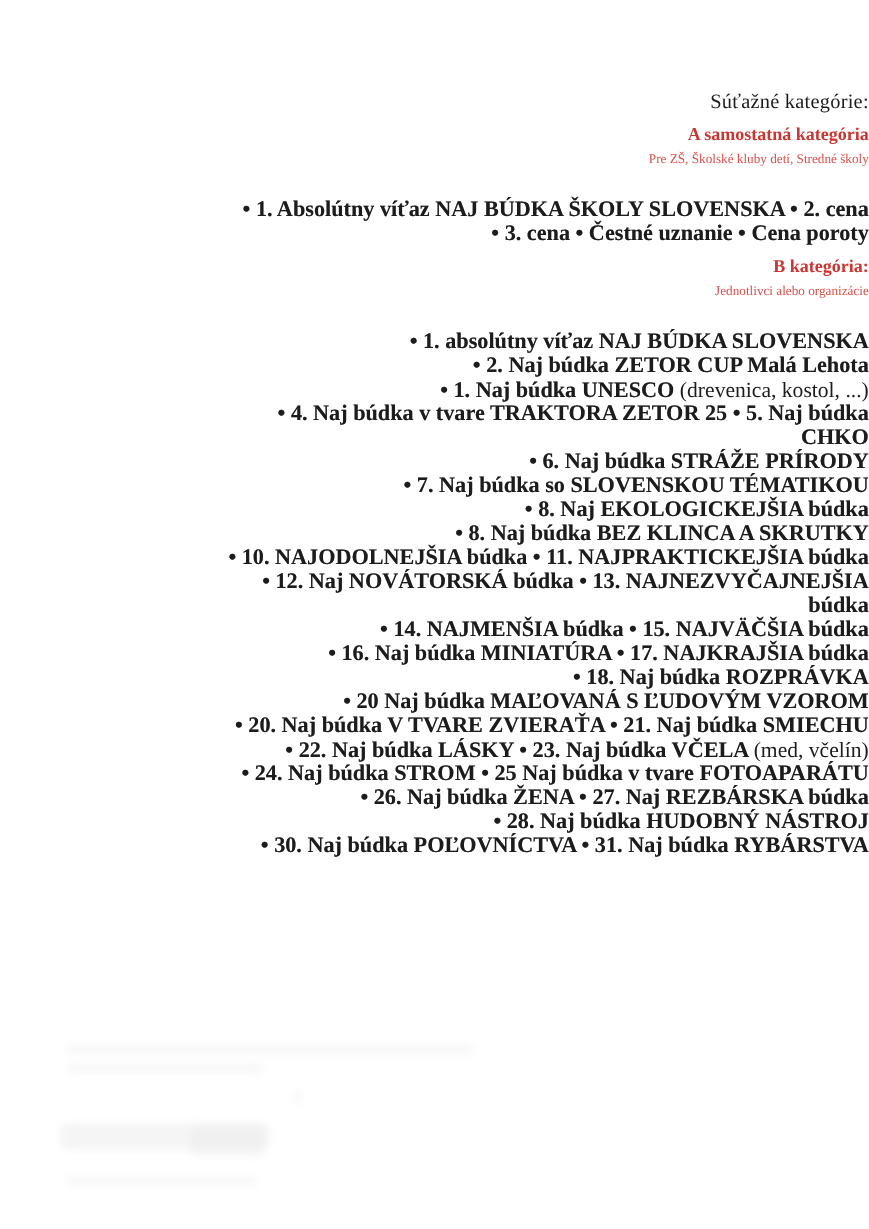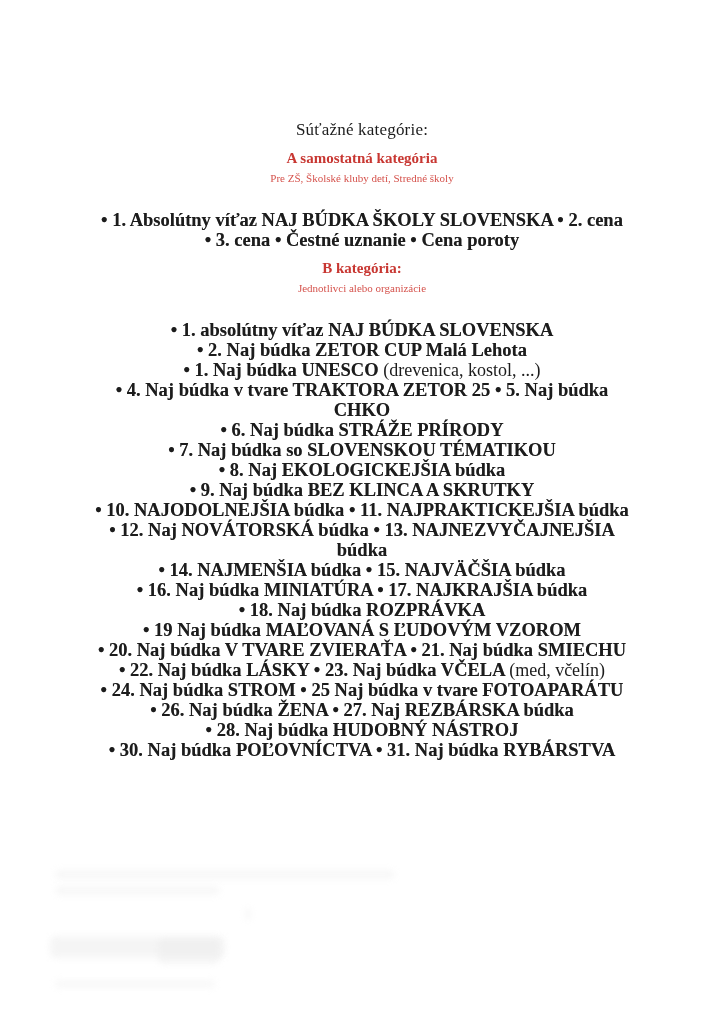--- a/index.html
+++ b/index.html
@@ -13,22 +13,22 @@
     position: relative;
     overflow: hidden;
     font-family: "Liberation Serif", serif;
   }
   .page {
     position: absolute;
     inset: 0;
     background: #ffffff;
   }
   .doc {
-    padding-top: 120px;
-    text-align: center;
+    padding-top: 75px;
+    text-align: right;
     color: var(--body-black, #1c1c1c);
     font-family: Liberation Serif, serif;
   }
   .title {
     font-size: 17px;
     line-height: 20px;
     height: 20px;
     letter-spacing: 0.2px;
     color: var(--body-black, #1c1c1c);
   }
@@ -101,28 +101,28 @@
       <div class="sec-subtitle">Jednotlivci alebo organizácie</div>
       <div class="lines">
           <div class="line"><span class="bold">• 1. absolútny víťaz NAJ BÚDKA SLOVENSKA</span></div>
           <div class="line"><span class="bold">• 2. Naj búdka ZETOR CUP Malá Lehota</span></div>
           <div class="line"><span class="bold">• 1. Naj búdka UNESCO </span><span class="regular">(drevenica, kostol, ...)</span></div>
           <div class="line"><span class="bold">• 4. Naj búdka v tvare TRAKTORA ZETOR 25 • 5. Naj búdka</span></div>
           <div class="line"><span class="bold">CHKO</span></div>
           <div class="line"><span class="bold">• 6. Naj búdka STRÁŽE PRÍRODY</span></div>
           <div class="line"><span class="bold">• 7. Naj búdka so SLOVENSKOU TÉMATIKOU</span></div>
           <div class="line"><span class="bold">• 8. Naj EKOLOGICKEJŠIA búdka</span></div>
-          <div class="line"><span class="bold">• 9. Naj búdka BEZ KLINCA A SKRUTKY</span></div>
+          <div class="line"><span class="bold">• 8. Naj búdka BEZ KLINCA A SKRUTKY</span></div>
           <div class="line"><span class="bold">• 10. NAJODOLNEJŠIA búdka • 11. NAJPRAKTICKEJŠIA búdka</span></div>
           <div class="line"><span class="bold">• 12. Naj NOVÁTORSKÁ búdka • 13. NAJNEZVYČAJNEJŠIA</span></div>
           <div class="line"><span class="bold">búdka</span></div>
           <div class="line"><span class="bold">• 14. NAJMENŠIA búdka • 15. NAJVÄČŠIA búdka</span></div>
           <div class="line"><span class="bold">• 16. Naj búdka MINIATÚRA • 17. NAJKRAJŠIA búdka</span></div>
           <div class="line"><span class="bold">• 18. Naj búdka ROZPRÁVKA</span></div>
-          <div class="line"><span class="bold">• 19 Naj búdka MAĽOVANÁ S ĽUDOVÝM VZOROM</span></div>
+          <div class="line"><span class="bold">• 20 Naj búdka MAĽOVANÁ S ĽUDOVÝM VZOROM</span></div>
           <div class="line"><span class="bold">• 20. Naj búdka V TVARE ZVIERAŤA • 21. Naj búdka SMIECHU</span></div>
           <div class="line"><span class="bold">• 22. Naj búdka LÁSKY • 23. Naj búdka VČELA </span><span class="regular">(med, včelín)</span></div>
           <div class="line"><span class="bold">• 24. Naj búdka STROM • 25 Naj búdka v tvare FOTOAPARÁTU</span></div>
           <div class="line"><span class="bold">• 26. Naj búdka ŽENA • 27. Naj REZBÁRSKA búdka</span></div>
           <div class="line"><span class="bold">• 28. Naj búdka HUDOBNÝ NÁSTROJ</span></div>
           <div class="line"><span class="bold">• 30. Naj búdka POĽOVNÍCTVA • 31. Naj búdka RYBÁRSTVA</span></div>
         </div>
     </div>
 
   </div>

